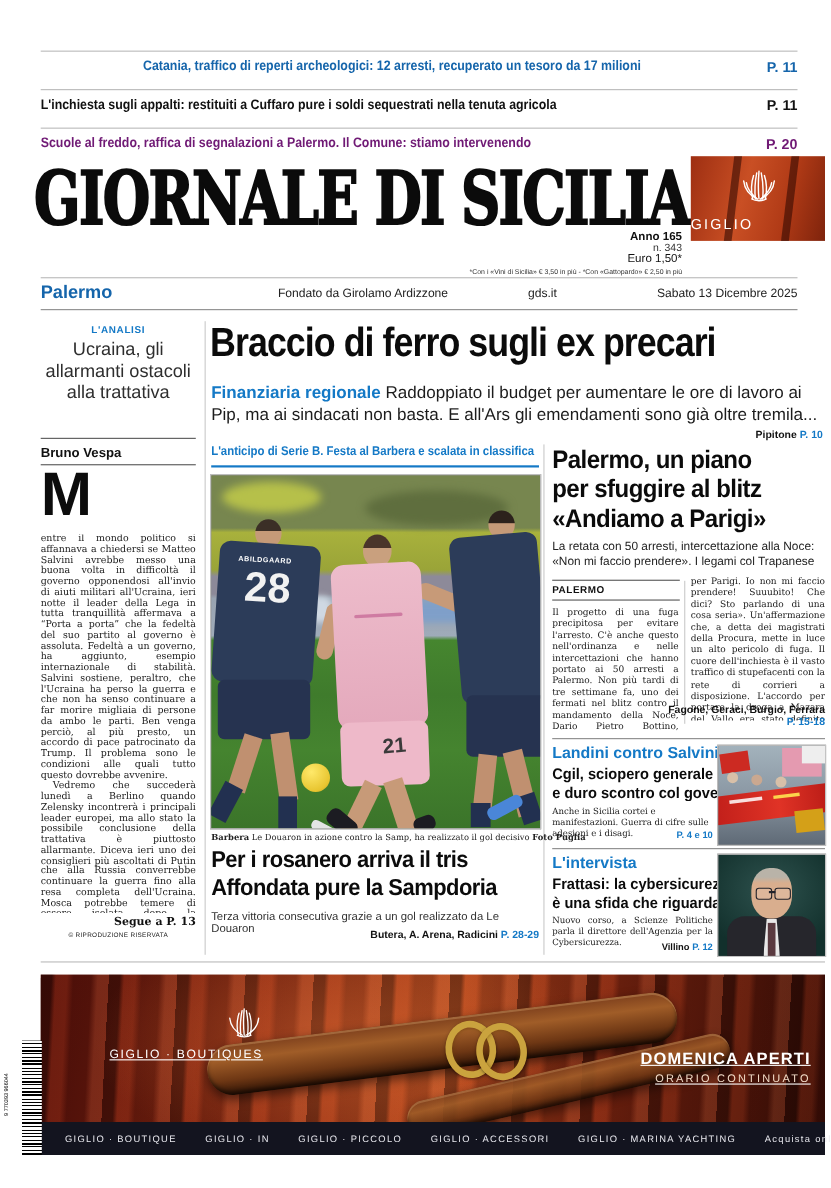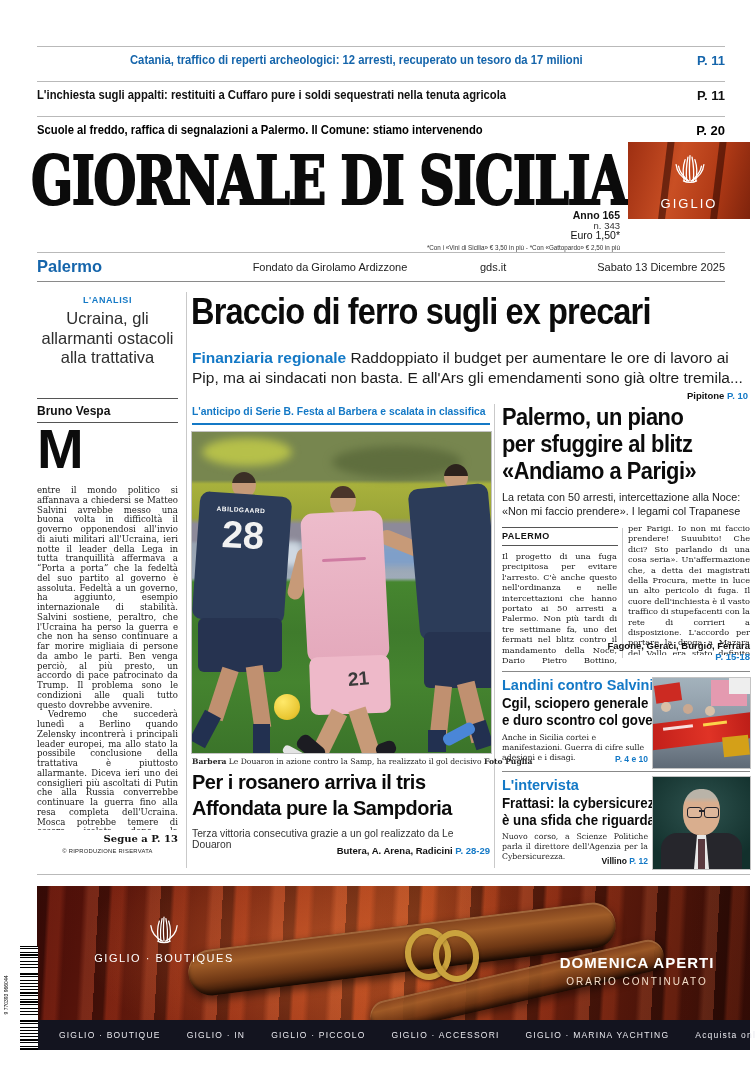--- a/index.html
+++ b/index.html
@@ -3,33 +3,33 @@
 <meta charset="utf-8">
 <style>
   html,body{margin:0;padding:0;background:#fff;}
   #page{position:relative;width:755px;height:1080px;background:#fff;overflow:hidden;
         font-family:"Liberation Sans",sans-serif;color:#111;}
   .abs{position:absolute;}
   .rule{position:absolute;height:1px;background:#b9b9b9;}
   .vrule{position:absolute;width:1px;background:#c9c9c9;}
   .cx{display:inline-block;transform-origin:0 50%;white-space:nowrap;} .cx88{transform:scaleX(.88);} .cx90{transform:scaleX(.9);}
   .cx95{transform:scaleX(.95);}
-  .blue{color:#1565ab;text-align:center;} .kblue{color:#1479c6;} .gray{color:#000000;}
+  .blue{color:#1565ab;text-align:center;} .kblue{color:#1479c6;} .gray{color:#701a75;}
   .serif{font-family:"DejaVu Serif",serif;}
   
   .toprow{position:absolute;left:37px;width:688px;font-weight:bold;font-size:12.5px;}
   .toprow .pg{position:absolute;right:0;top:0;font-size:13px;}
   
   #mast{position:absolute;left:31px;top:141px;font-family:"DejaVu Serif",serif;font-weight:bold;
         font-size:62px;letter-spacing:-2px;color:#0b0b0b;-webkit-text-stroke:1.8px #0b0b0b;
         transform:scale(.8,1.08);transform-origin:0 0;white-space:nowrap;}
   .gigliobox{position:absolute;left:628px;top:142px;width:122px;height:77px;overflow:hidden;
      background:linear-gradient(105deg,#9e2f12,#c94f24 40%,#b03a16 70%,#7e230c);}
   .gigliobox .fold{position:absolute;top:-10px;width:7px;height:110px;background:rgba(40,5,0,.55);transform:rotate(7deg);}
-  .glogo-txt{position:absolute;left:0;width:100%;text-align:center;color:#fff;letter-spacing:2px;}
+  .glogo-txt{position:absolute;left:0;width:100%;color:#fff;letter-spacing:2px;}
   
   .an-body p{margin:0;}
   .an-body p+p{text-indent:11px;}
   .just{text-align:justify;}
   
   .photo{position:absolute;overflow:hidden;border:1px solid #c3c3c3;background:#888;}
   .blur3{filter:blur(3px);}
   .blur4{filter:blur(4px);}
   
   #ad{position:absolute;left:37px;top:886px;width:713px;height:164px;}
@@ -39,21 +39,21 @@
        repeating-linear-gradient(93deg, rgba(0,0,0,.40) 0 10px, rgba(255,120,60,.10) 14px 24px, rgba(0,0,0,.18) 30px 46px, rgba(255,170,110,.12) 52px 62px),
        linear-gradient(100deg,#58100a,#8e2a12 30%,#b0451c 52%,#7c2410 72%,#3c0d06);}
   #ad-strip{position:absolute;left:0;top:134px;width:713px;height:30px;background:#13141f;
      display:flex;align-items:center;gap:26px;padding:0 22px;box-sizing:border-box;
      color:#e8e8ee;font-size:8.5px;letter-spacing:1.2px;white-space:nowrap;}
   .belt{position:absolute;border-radius:24px;
      background:linear-gradient(180deg,#84451f 4%,#a05d28 30%,#6e3714 70%,#2c1205);
      box-shadow:0 4px 10px rgba(0,0,0,.55), inset 0 2px 0 rgba(255,210,150,.25), inset 0 -3px 4px rgba(0,0,0,.5);}
   .gring{position:absolute;border:6px solid #caa33e;border-radius:50%;
      box-shadow:inset 0 0 4px rgba(90,60,0,.6),0 1px 3px rgba(0,0,0,.5);}
-  .adtxt{color:#fff;text-align:center;}
+  .adtxt{color:#fff;text-align:right;text-decoration:underline;}
   
   #barcode{position:absolute;left:20px;top:946px;width:18px;height:104px;background:
      repeating-linear-gradient(0deg,#000 0 1.6px,#fff 1.6px 3.4px,#000 3.4px 4.2px,#fff 4.2px 7px,#000 7px 8px,#fff 8px 9.4px);}
   #barcode span{position:absolute;left:-35px;top:46px;transform:rotate(-90deg);font-size:5px;color:#000;background:#fff;padding:0 2px;}
   .byline{font-weight:bold;font-size:9.5px;color:#111;}
   .byline .pg{color:#1479c6;}
 </style>
 </head>
 <body>
 

